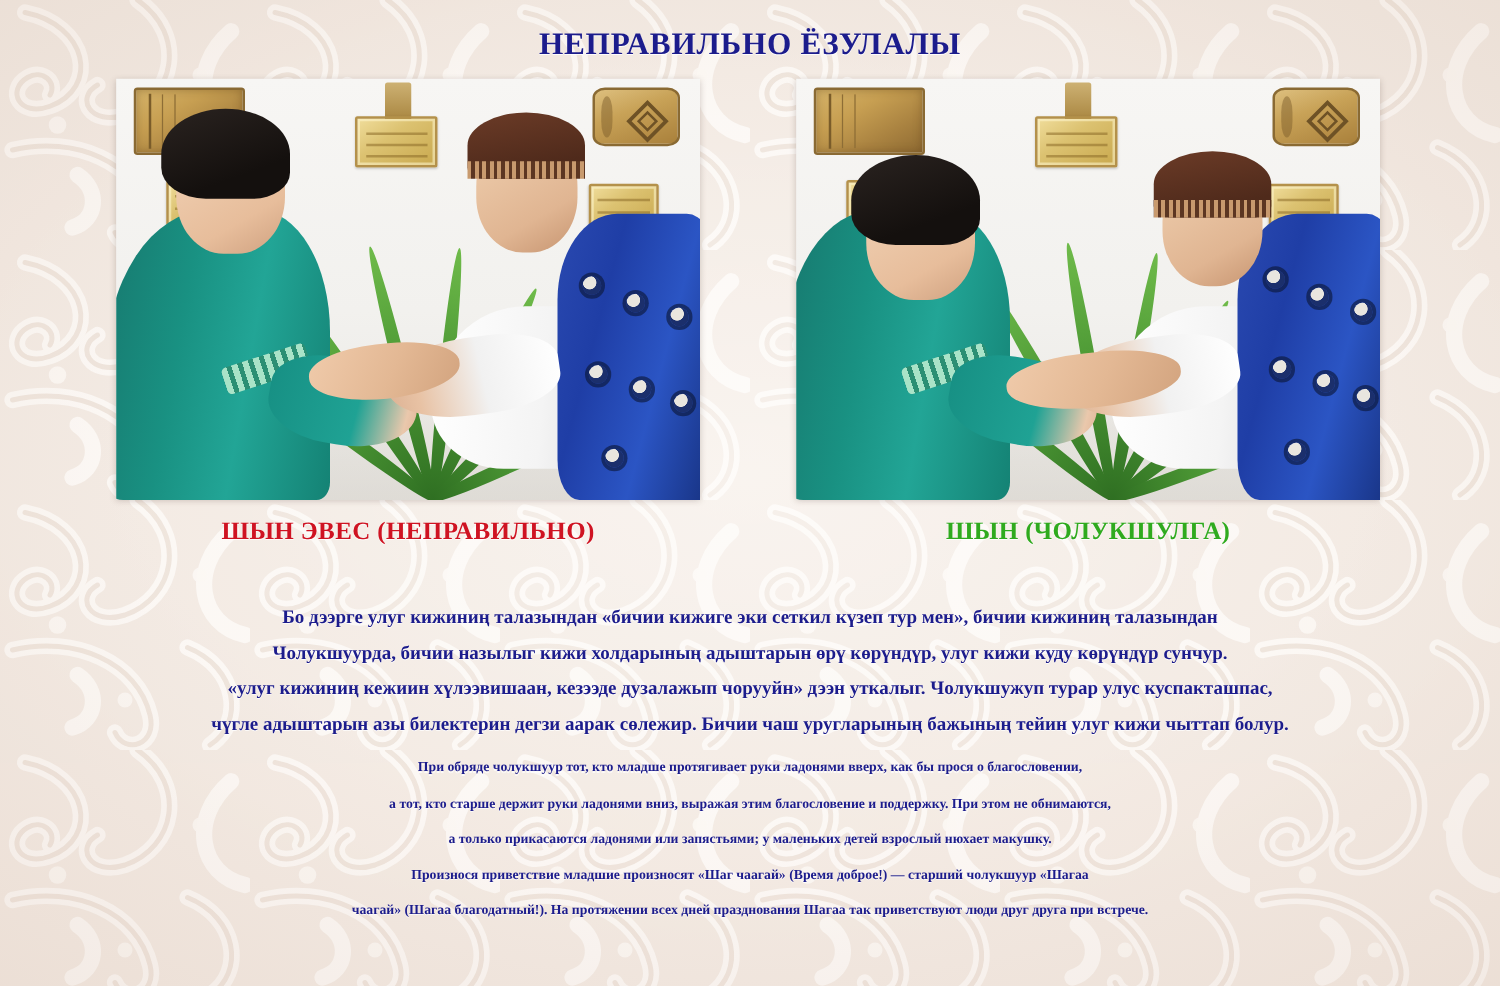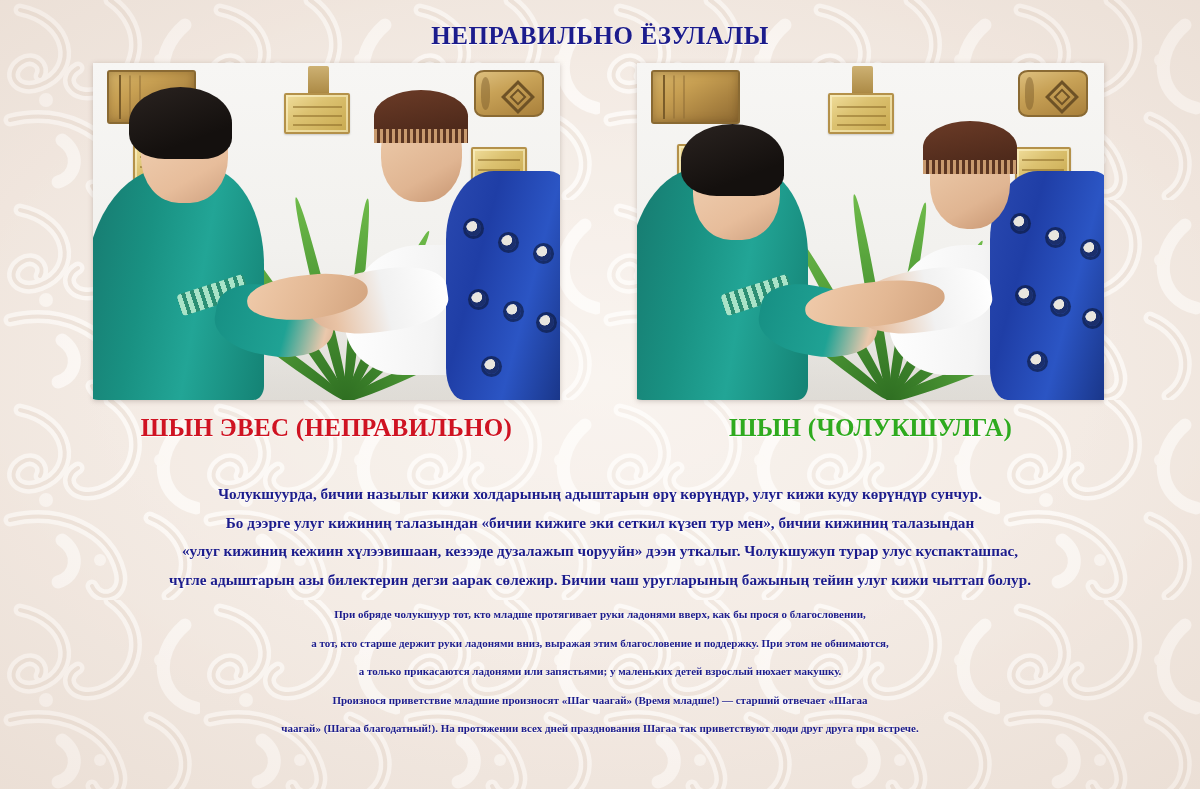--- a/index.html
+++ b/index.html
@@ -243,21 +243,21 @@
   .photo-right .woman-hair { left:26%; top:12%; }
   .photo-right .woman-body { border-radius: 40% 30% 6% 8% / 48% 38% 6% 6%; }
   .photo-right .man-head { left:18%; top:14%; }
   .photo-right .man-cap  { left:15%; top:10%; }
   .photo-right .hands { bottom:22%; left:36%; width:30%; }
 
   
   .caption {
     position: absolute;
     top: 414px;
-    font-size: 25px;
+    font-size: 20px;
     font-weight: bold;
     letter-spacing: 0.3px;
     text-shadow: 0 1px 0 rgba(255,255,255,0.8);
     font-family: "Liberation Serif", "DejaVu Serif", serif;
     white-space: nowrap;
   }
   .caption-wrong   { left: 93px;  width: 467px; text-align:center; color: #cf1322; }
   .caption-correct { left: 637px; width: 467px; text-align:center; color: #2faa1e; }
 
   
@@ -433,27 +433,27 @@
       </div>
 
       <div class="hands"></div>
     </div>
   </div>
 
   <div class="caption caption-wrong">ШЫН ЭВЕС (НЕПРАВИЛЬНО)</div>
   <div class="caption caption-correct">ШЫН (ЧОЛУКШУЛГА)</div>
 
   <div class="text-block tuvan">
+    <p>Бо дээрге улуг кижиниң талазындан «бичии кижиге эки сеткил күзеп тур мен», бичии кижиниң талазындан</p>
     <p>Чолукшуурда, бичии назылыг кижи холдарының адыштарын өрү көрүндүр, улуг кижи куду көрүндүр сунчур.</p>
-    <p>Бо дээрге улуг кижиниң талазындан «бичии кижиге эки сеткил күзеп тур мен», бичии кижиниң талазындан</p>
     <p>«улуг кижиниң кежиин хүлээвишаан, кезээде дузалажып чорууйн» дээн уткалыг. Чолукшужуп турар улус куспакташпас,</p>
     <p>чүгле адыштарын азы билектерин дегзи аарак сөлежир. Бичии чаш уругларының бажының тейин улуг кижи чыттап болур.</p>
   </div>
 
   <div class="text-block russian">
     <p>При обряде чолукшуур тот, кто младше протягивает руки ладонями вверх, как бы прося о благословении,</p>
     <p>а тот, кто старше держит руки ладонями вниз, выражая этим благословение и поддержку. При этом не обнимаются,</p>
     <p>а только прикасаются ладонями или запястьями; у маленьких детей взрослый нюхает макушку.</p>
-    <p>Произнося приветствие младшие произносят «Шаг чаагай» (Время младше!) — старший отвечает «Шагаа</p>
+    <p>Произнося приветствие младшие произносят «Шаг чаагай» (Время доброе!) — старший чолукшуур «Шагаа</p>
     <p>чаагай» (Шагаа благодатный!). На протяжении всех дней празднования Шагаа так приветствуют люди друг друга при встрече.</p>
   </div>
 
 </div>
 
 </body></html>

